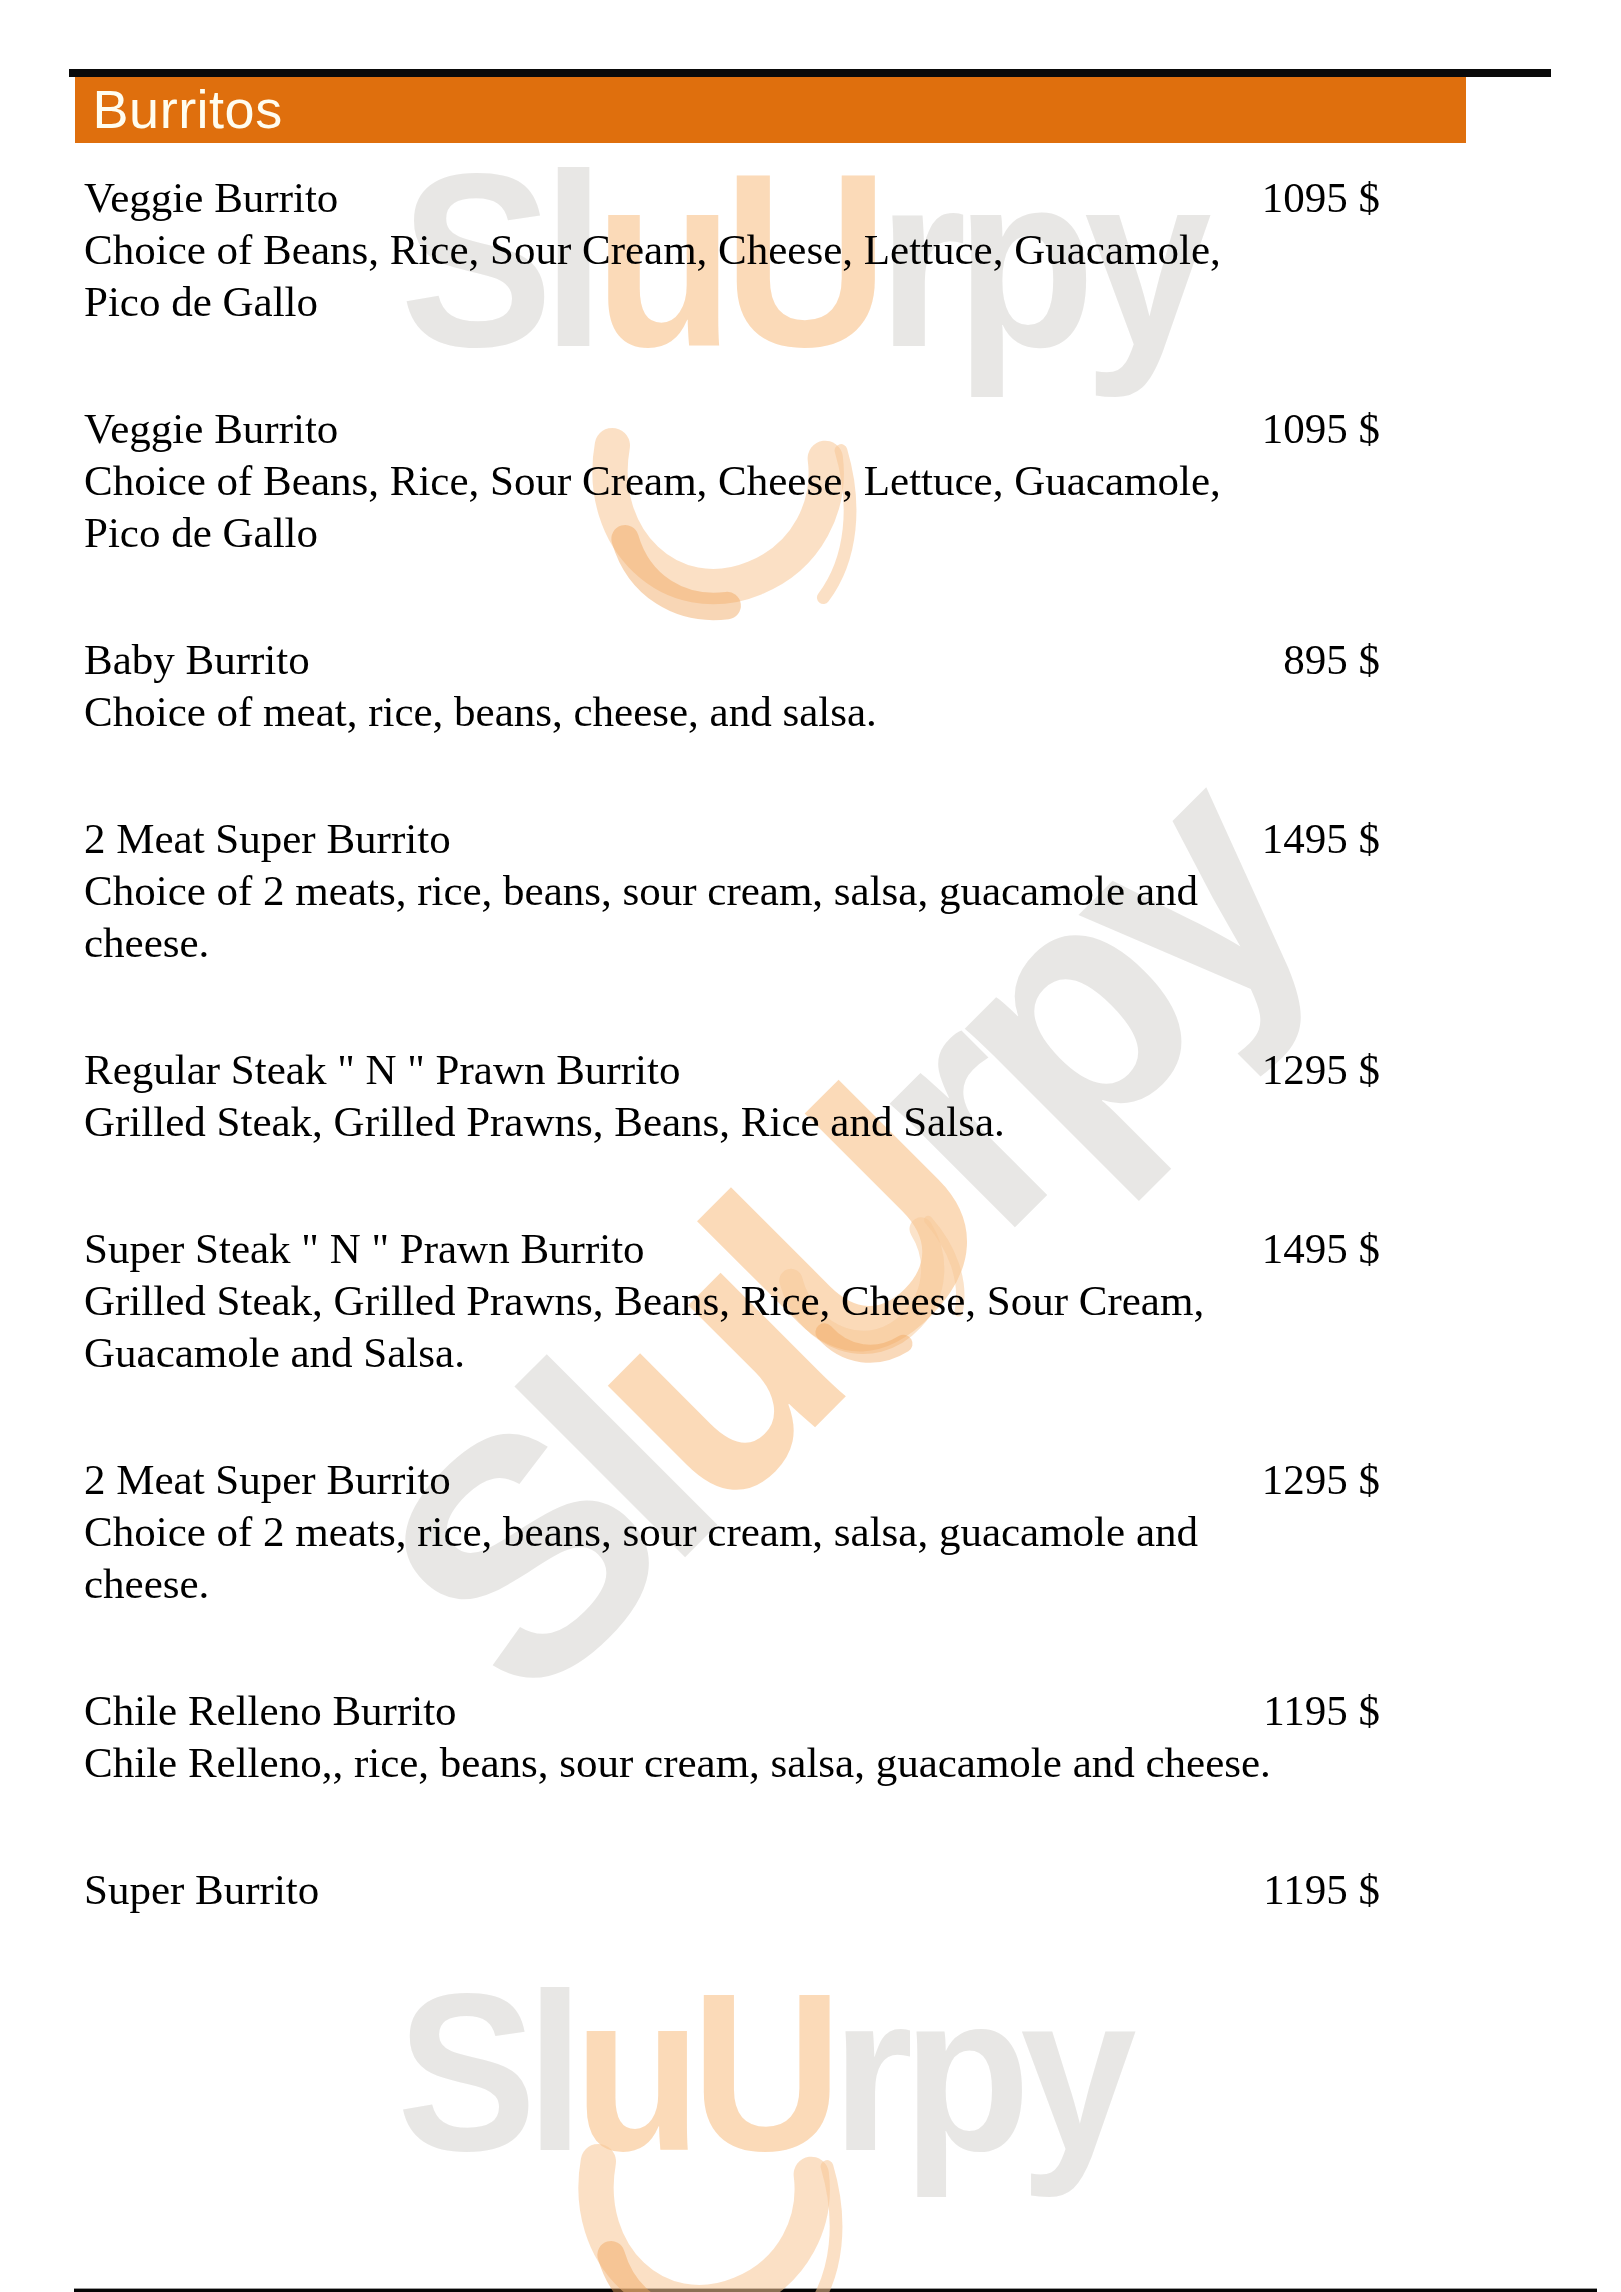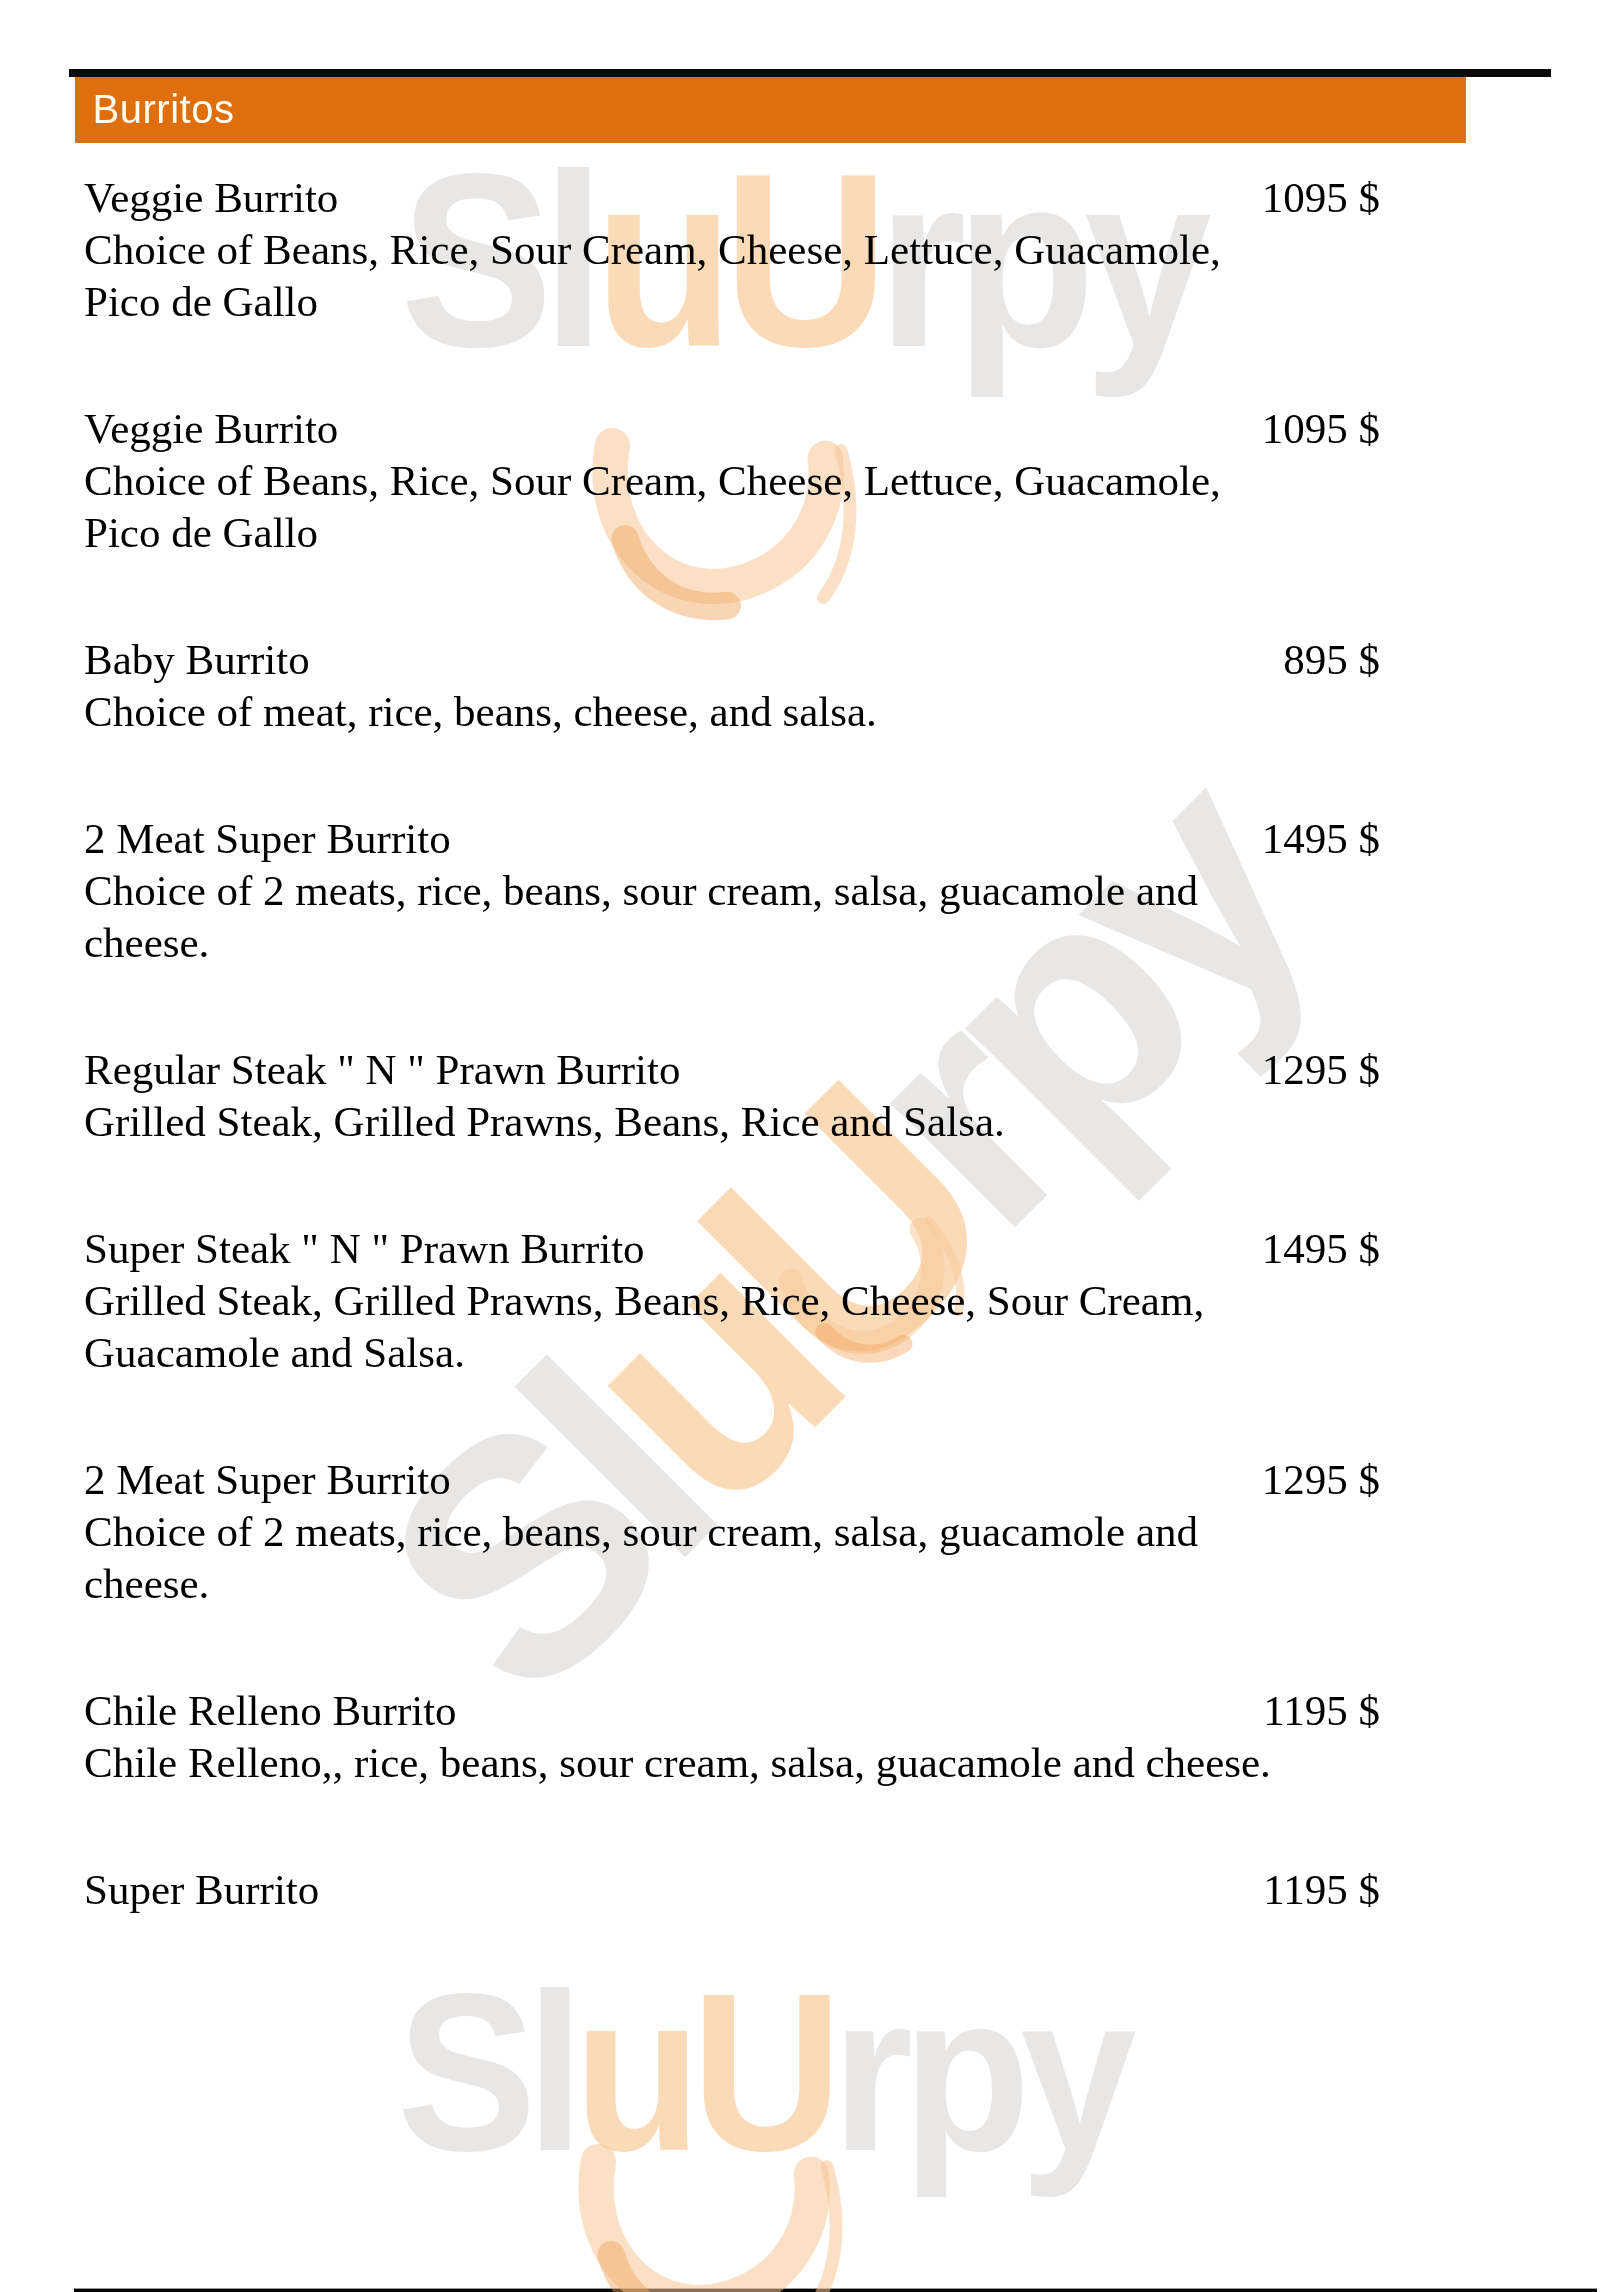--- a/index.html
+++ b/index.html
@@ -12,21 +12,21 @@
   .top-rule {
     position:absolute; left:69px; top:69px; width:1482px; height:7.8px;
     background:#0a0a0a; z-index:1;
   }
   .title-bar {
     position:absolute; left:75px; top:77px; width:1391px; height:66px;
     background:#DF6F0D; z-index:1;
   }
   .title-text {
     position:absolute; left:17.6px; top:0; height:61px; line-height:65px;
-    font-family:"Liberation Sans",sans-serif; font-size:40px;
+    font-family:"Liberation Sans",sans-serif; font-size:54px;
     color:#FFFDF0; z-index:3; letter-spacing:0.5px;
   }
   .bottom-rule {
     position:absolute; left:74px; top:2288px; width:1523px; height:4.9px;
     background:#050505; border-top:1px solid #9a9a9a; z-index:1;
   }
   
   .wm {
     position:absolute; z-index:2; pointer-events:none;
     font-family:"Liberation Sans","DejaVu Sans",sans-serif; font-weight:bold;

